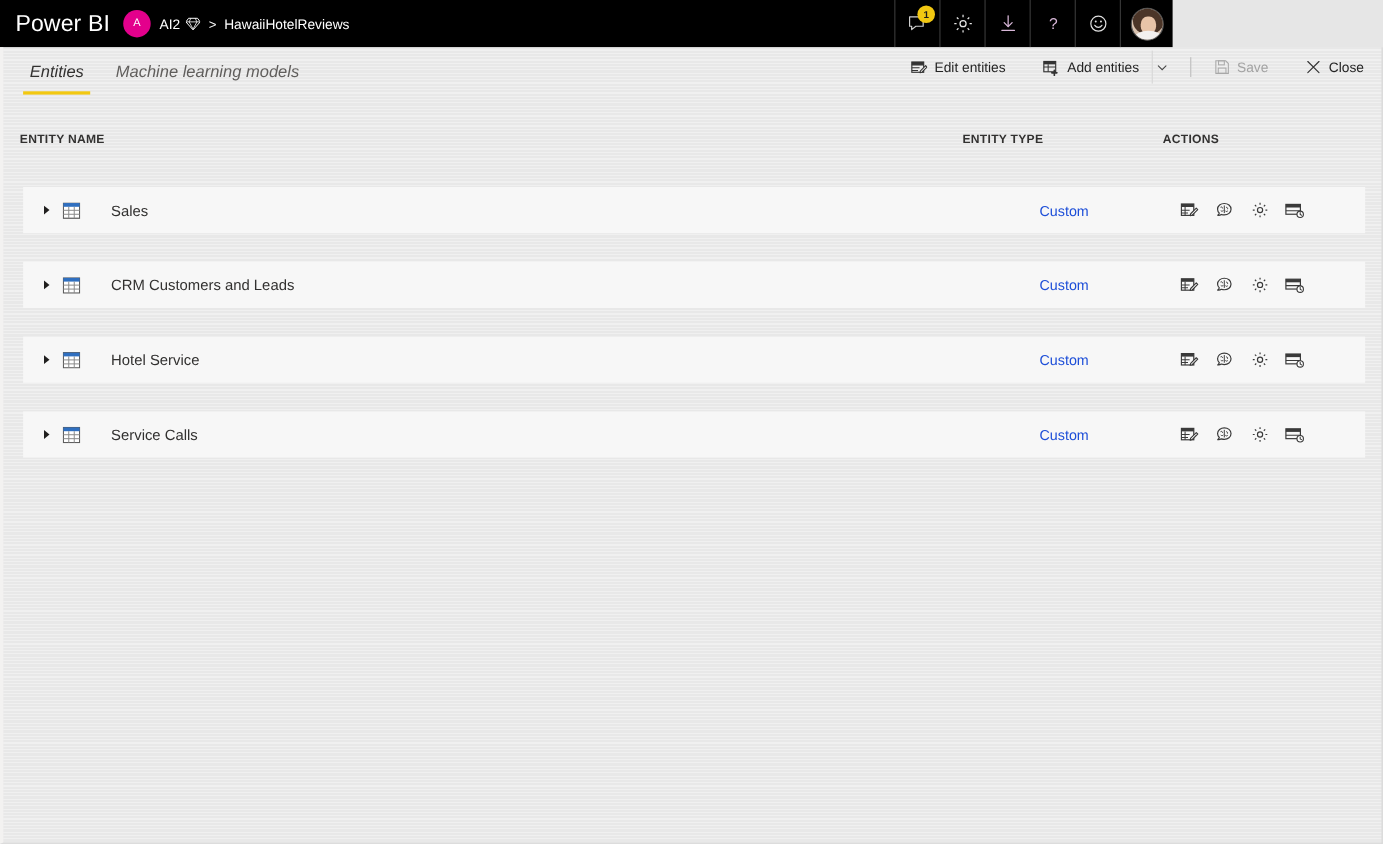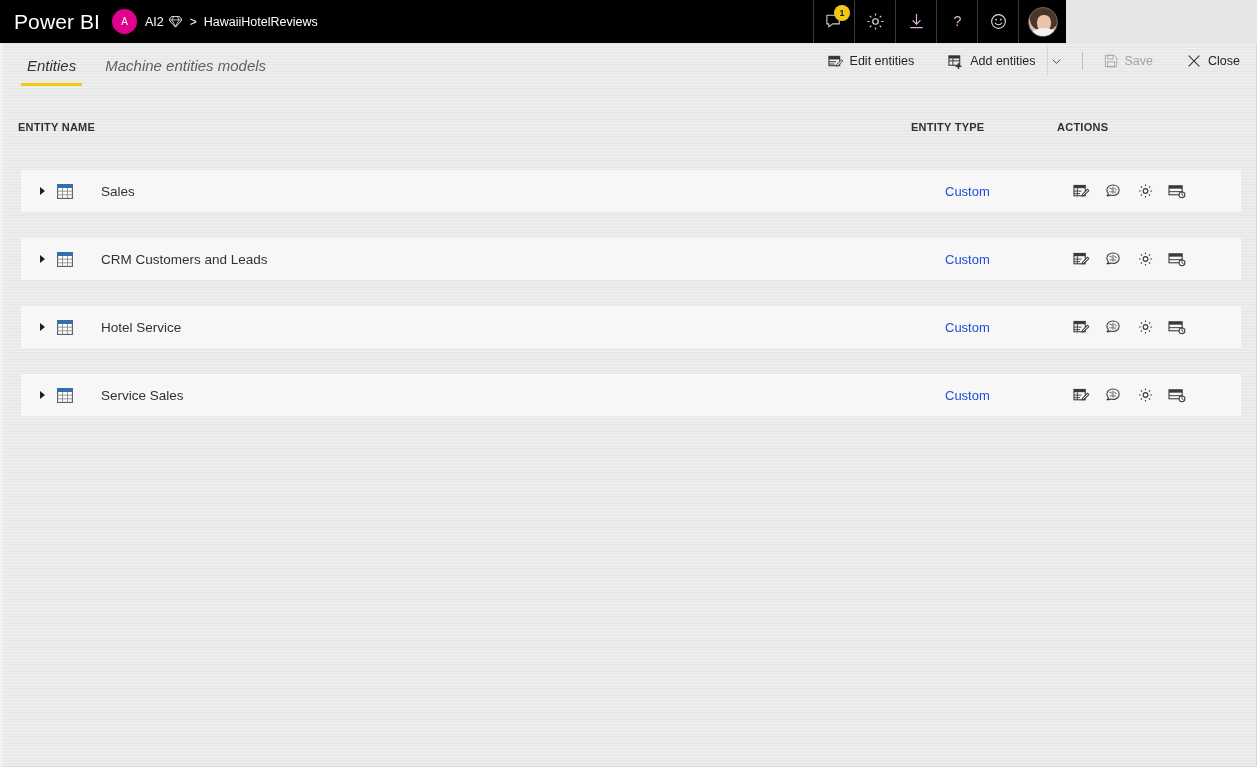--- a/index.html
+++ b/index.html
@@ -237,21 +237,21 @@
   .col-label {
     position: absolute;
     font-size: 11px;
     font-weight: bold;
     color: #323130;
     letter-spacing: .25px;
     text-transform: uppercase;
     white-space: nowrap;
   }
   .col-name    { left: 15px;  top: 0; }
-  .col-type    { left: 908px; top: 0; }
+  .col-type    { left: 872px; top: 0; }
   .col-actions { left: 1054px; top: 0; }
 
   
   .rows {
     position: absolute;
     top: 101px;
     left: 18px;
     width: 1220px;
   }
 
@@ -464,21 +464,21 @@
       <span>Close</span>
     </div>
 
   </div>
 
   <div class="tabs">
     <div class="tab active">
       <span>Entities</span>
     </div>
     <div class="tab">
-      <span>Machine entities models</span>
+      <span>Machine learning models</span>
     </div>
   </div>
 
   <div class="list-head">
     <div class="col-label col-name">ENTITY NAME</div>
     <div class="col-label col-type">ENTITY TYPE</div>
     <div class="col-label col-actions">ACTIONS</div>
   </div>
 
   <div class="rows">
@@ -631,21 +631,21 @@
       <div class="chevron-cell">
         <div class="chevron-right"></div>
       </div>
       <div class="table-icon-cell">
         <svg width="16" height="15" viewBox="0 0 16 15">
           <rect x=".6" y=".6" width="14.8" height="13.8" fill="#ffffff" stroke="#5a5a5a" stroke-width="1.1"></rect>
           <rect x=".6" y=".6" width="14.8" height="3.4" fill="#2f6fc0"></rect>
           <path d="M.6 7.2h14.8M.6 10.8h14.8M5.5 4h0v10.4M10.5 4v10.4" stroke="#8a8a8a" stroke-width=".9"></path>
         </svg>
       </div>
-      <div class="entity-name">Service Sales</div>
+      <div class="entity-name">Service Calls</div>
       <div class="entity-type">Custom</div>
       <div class="row-actions">
         <div class="act">
           <svg width="17" height="16" viewBox="0 0 18 17">
             <rect x="1" y="2.6" width="12" height="11" fill="none" stroke="#3a3a3a" stroke-width="1.15"></rect>
             <rect x="1" y="2.6" width="12" height="2.9" fill="#3a3a3a"></rect>
             <path d="M1 8.6h8M1 11.3h6.4M4.6 5.5v8.1" stroke="#3a3a3a" stroke-width="1"></path>
             <path d="M15.4 6.6l1.4 1.4-5.4 5.4-1.9.5.5-1.9z" fill="#fff" stroke="#3a3a3a" stroke-width="1.1" stroke-linejoin="round"></path>
           </svg>
         </div>

